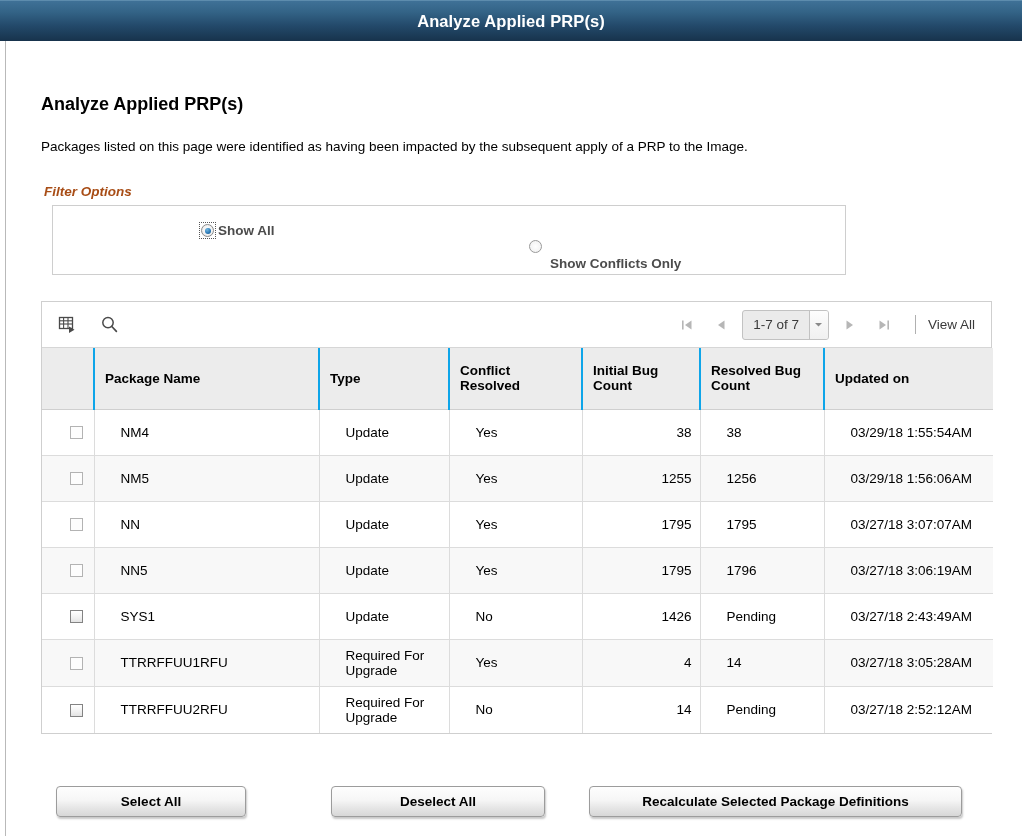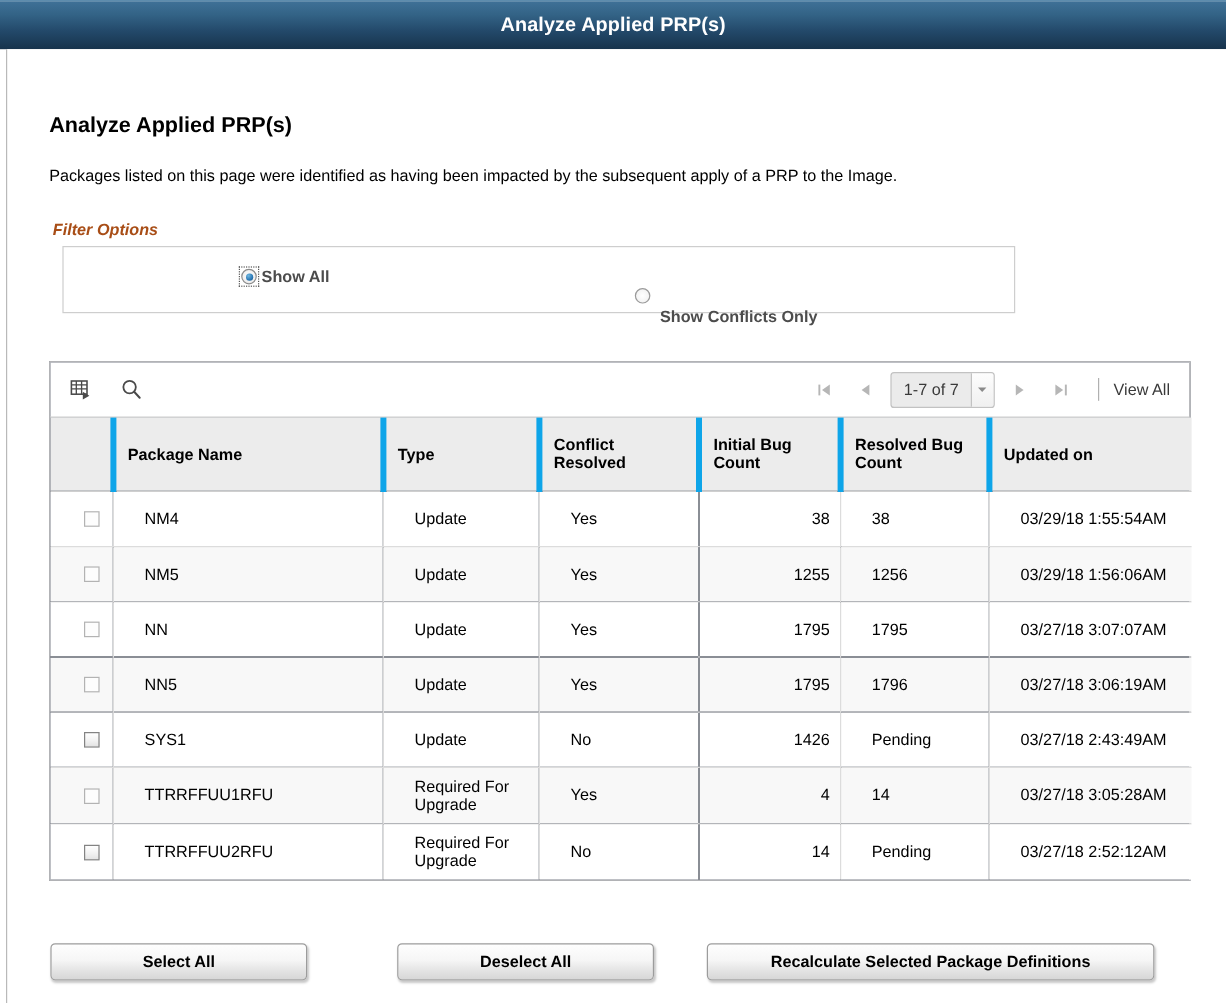--- a/index.html
+++ b/index.html
@@ -72,21 +72,21 @@
     font-size: 13.5px;
     font-weight: bold;
     color: #a84d16;
     font-style: italic;
   }
   .filter-box {
     position: absolute;
     left: 46px;
     top: 164px;
     width: 794px;
-    height: 56px;
+    height: 70px;
     border: 1px solid #cecece;
     background: #ffffff;
   }
   .radio-row {
     position: relative;
     width: 100%;
     height: 100%;
   }
   .radio-item {
     position: absolute;
@@ -208,21 +208,21 @@
     padding-right: 4px;
   }
 
   table.data {
     width: 100%;
     border-collapse: collapse;
     table-layout: fixed;
   }
   table.data th {
     background: #ececec;
-    border-right: 5px solid #0ea5e9;
+    border-right: 2px solid #0ea5e9;
     border-bottom: 1px solid #cfcfcf;
     font-size: 13.5px;
     font-weight: bold;
     color: #000000;
     text-align: left;
     vertical-align: middle;
     padding: 10px 8px 10px 10px;
     height: 61px;
   }
   table.data th:last-child { border-right: none; }
@@ -282,21 +282,21 @@
     border-radius: 4px;
     background: linear-gradient(to bottom, #fefefe 0%, #f6f6f6 45%, #e4e4e4 75%, #d7d7d7 100%);
     box-shadow: 1px 2px 2px rgba(0,0,0,0.22);
     font-family: "Liberation Sans", sans-serif;
     font-size: 13.5px;
     font-weight: bold;
     color: #000000;
     cursor: pointer;
     padding: 0;
   }
-  .btn.select-all { left: 36px; width: 214px; }
+  .btn.select-all { left: 50px; width: 190px; }
   .btn.deselect-all { left: 325px; width: 214px; }
   .btn.recalc { left: 583px; width: 373px; }
 
   svg { display: block; }
 </style>
 </head>
 <body>
 
 <div id="page">
 

